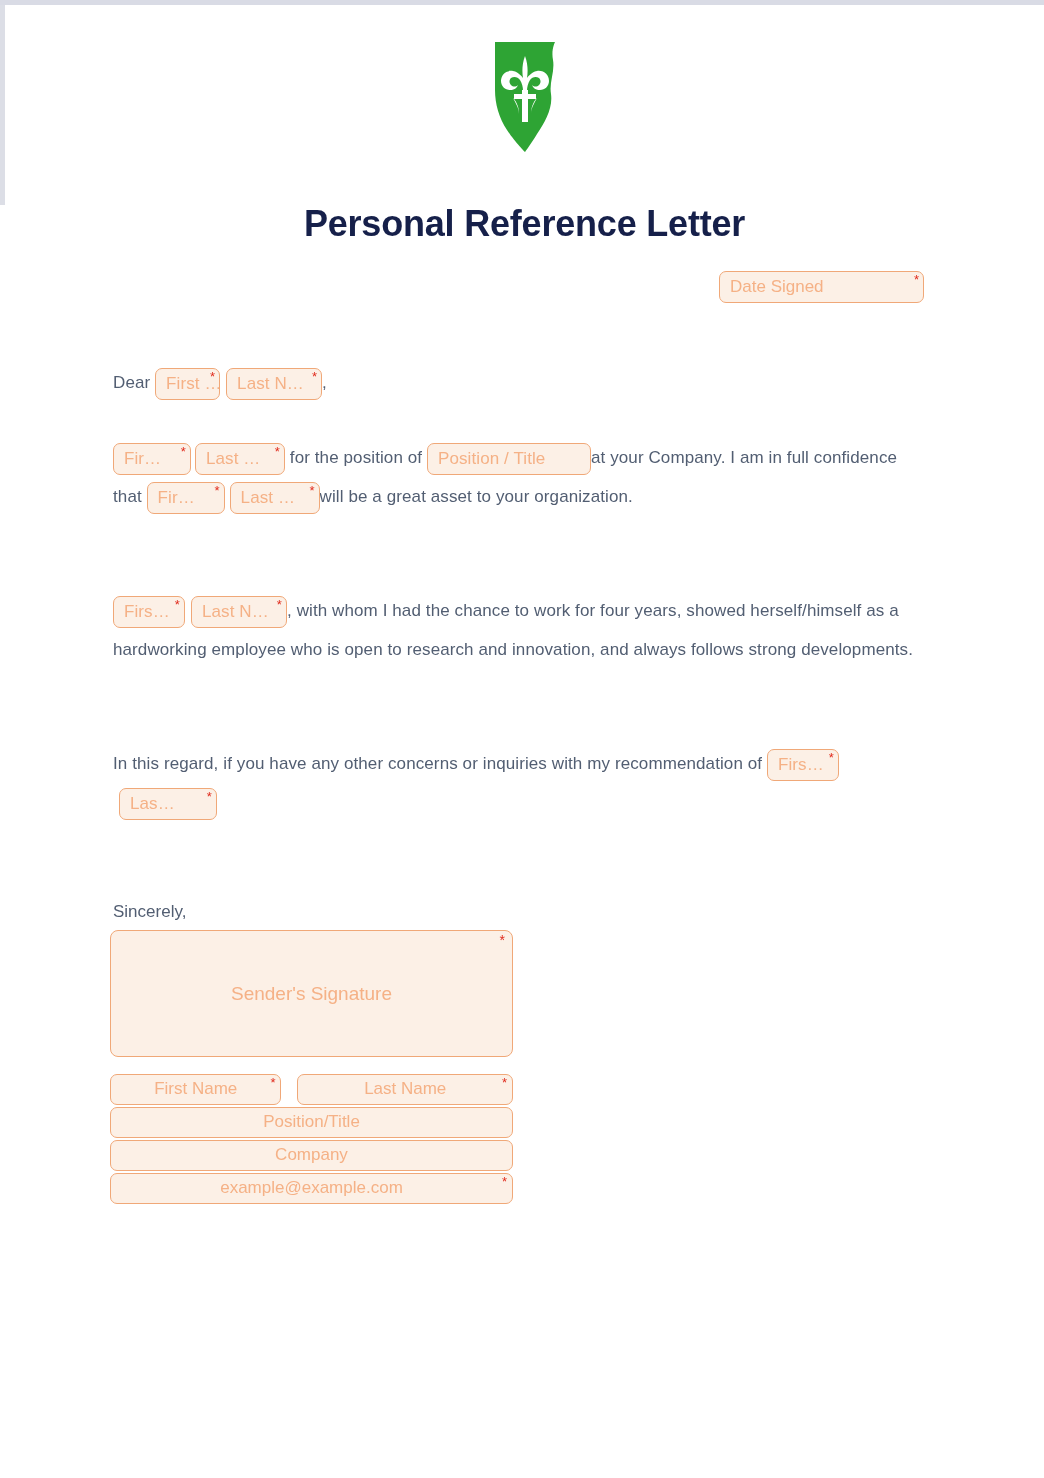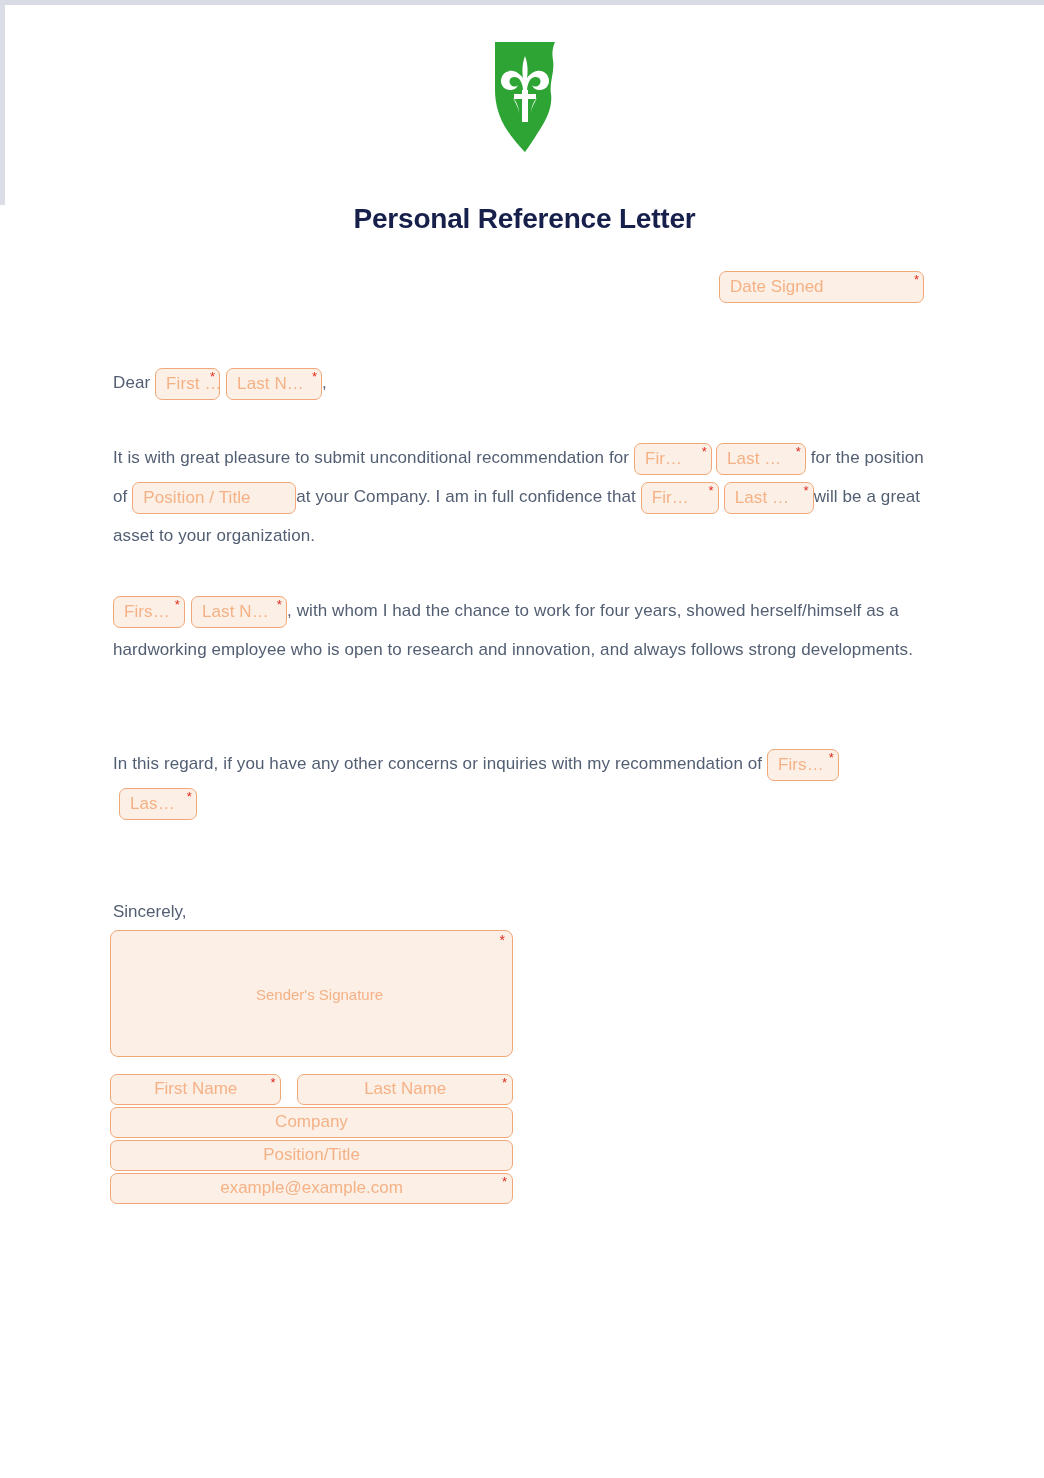--- a/index.html
+++ b/index.html
@@ -48,21 +48,21 @@
   }
   .logo-wrap svg { display: inline-block; }
 
   
   .doc-title {
     position: absolute;
     top: 198px;
     left: 0;
     width: 1039px;
     text-align: center;
-    font-size: 28px;
+    font-size: 36px;
     font-weight: bold;
     color: #16204a;
     letter-spacing: -0.2px;
   }
 
   
   .field {
     display: inline-block;
     position: relative;
     box-sizing: border-box;
@@ -98,21 +98,21 @@
     line-height: 29px;
   }
   .f-w-date   { width: 205px; height: 34px; font-size: 18px; }
   .f-w-date .ph { line-height: 31px; }
 
   .f-w-90  { width: 90px; }
   .f-w-96  { width: 96px; }
   .f-w-72  { width: 72px; }
   .f-w-80  { width: 65px; }
   .f-w-66  { width: 78px; }
-  .f-w-78  { width: 78px; }
+  .f-w-78  { width: 98px; }
   .f-w-164 { width: 164px; }
 
   
   .body-text {
     position: absolute;
     font-size: 17px;
     color: #525e72;
     line-height: 39px;
     letter-spacing: 0.1px;
   }
@@ -145,26 +145,26 @@
     width: 403px;
     height: 127px;
     box-sizing: border-box;
     background: #fcf0e6;
     border: 1.6px solid #f0a878;
     border-radius: 8px;
   }
   .signature-box .ph {
     position: absolute;
     top: 50%;
-    left: 8px;
+    left: 0;
     width: 100%;
     transform: translateY(-50%);
     text-align: center;
     color: #f5b186;
-    font-size: 15px;
+    font-size: 19px;
   }
   .signature-box .req {
     position: absolute;
     top: 2px;
     right: 7px;
     color: #e02b1d;
     font-size: 14px;
     line-height: 1;
   }
 
@@ -245,21 +245,20 @@
     <span class="field inline f-w-80">
       <span class="ph">First …</span>
       <span class="req">*</span>
     </span><span class="field inline f-w-96" style="margin-left:6px;">
       <span class="ph">Last N…</span>
       <span class="req">*</span>
     </span><span>,</span>
   </div>
 
   <div class="body-text para-1">
-    <span>It is with great pleasure to submit unconditional recommendation for</span>
     <span class="field inline f-w-66">
       <span class="ph">Fir…</span>
       <span class="req">*</span>
     </span><span class="field inline f-w-90" style="margin-left:4px;">
       <span class="ph">Last …</span>
       <span class="req">*</span>
     </span>
     <span>for</span>
     <span>the position of</span>
     <span class="field inline f-w-164">
@@ -310,28 +309,28 @@
         <span class="ph">First Name</span>
         <span class="req">*</span>
       </div>
       <div class="sender-field sf-half-2">
         <span class="ph">Last Name</span>
         <span class="req">*</span>
       </div>
     </div>
 
     <div class="sender-field sf-full">
+      <span class="ph">Position/Title</span>
+    </div>
+
+    <div class="sender-field sf-full">
       <span class="ph">Company</span>
     </div>
 
     <div class="sender-field sf-full">
-      <span class="ph">Position/Title</span>
+      <span class="ph">example@example.com</span>
+      <span class="req">*</span>
     </div>
 
-    <div class="sender-field sf-full">
-      <span class="ph">example@example.com</span>
-      <span class="req">*</span>
-    </div>
-
 
   </div>
 
 </div>
 
 </body></html>

